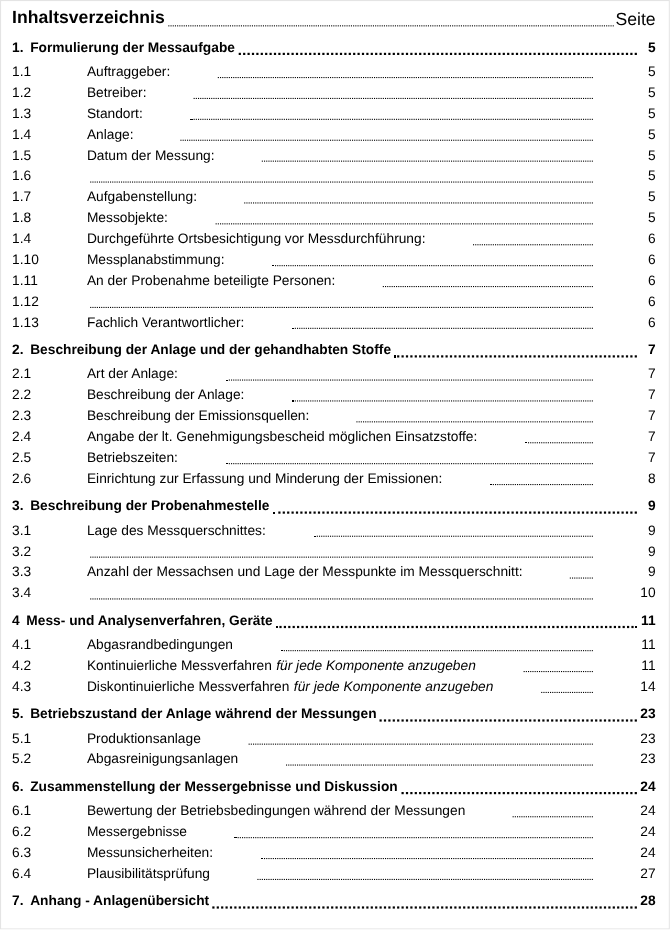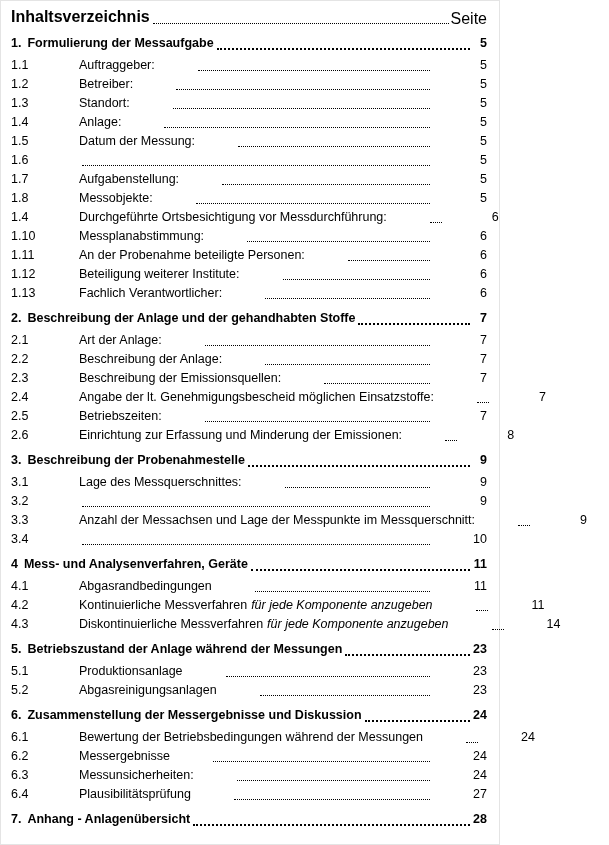--- a/index.html
+++ b/index.html
@@ -8,21 +8,21 @@
     background: #ffffff;
     width: 609px;
     height: 845px;
     overflow: hidden;
     font-family: "Liberation Sans", "DejaVu Sans", sans-serif;
     color: #000;
     -webkit-font-smoothing: antialiased;
   }
   .page {
     box-sizing: border-box;
-    width: 500px;
+    width: 609px;
     height: 845px;
     padding: 5px 12px 16px 10px;
     border: 1px solid #e4e4e4;
   }
   .row {
     display: flex;
     align-items: flex-end;
     white-space: nowrap;
   }
   
@@ -170,21 +170,20 @@
 
   <div class="row item">
     <span class="num">1.11</span>
     <span class="label"><span class="t">An der Probenahme beteiligte Personen:</span><span class="it"></span></span>
     <span class="leader"></span>
     <span class="pageno">6</span>
   </div>
 
   <div class="row item">
     <span class="num">1.12</span>
-    <span class="label"><span class="t">Beteiligung weiterer Institute:</span><span class="it"></span></span>
     <span class="leader"></span>
     <span class="pageno">6</span>
   </div>
 
   <div class="row item">
     <span class="num">1.13</span>
     <span class="label"><span class="t">Fachlich Verantwortlicher:</span><span class="it"></span></span>
     <span class="leader"></span>
     <span class="pageno">6</span>
   </div>

